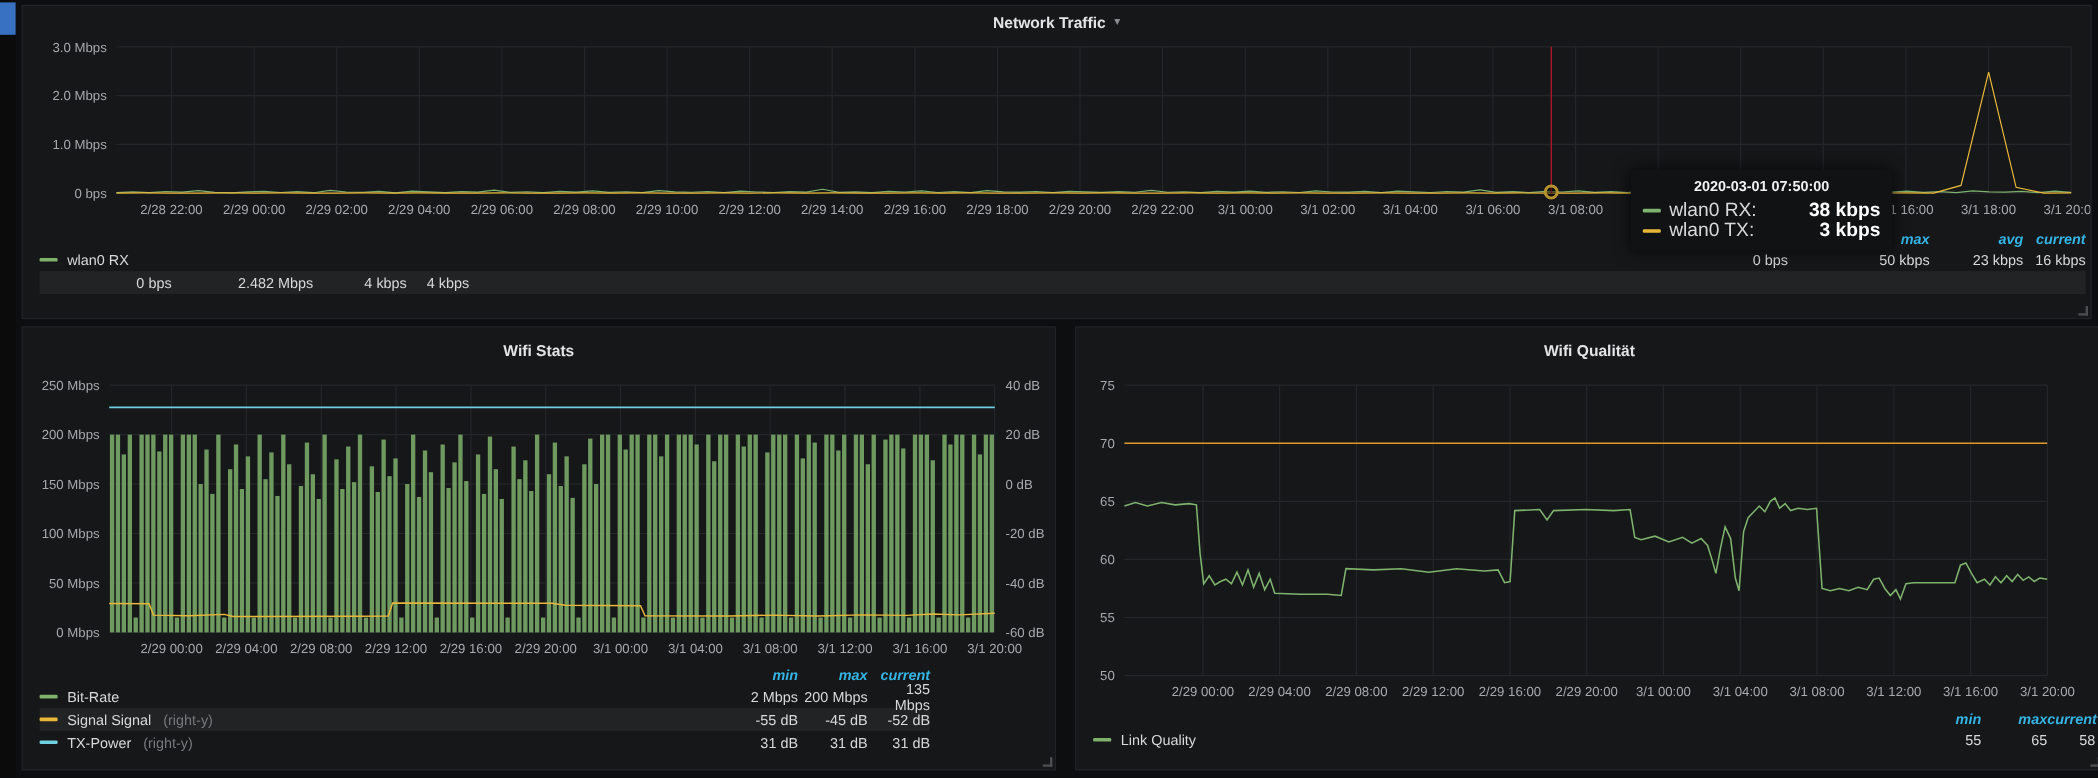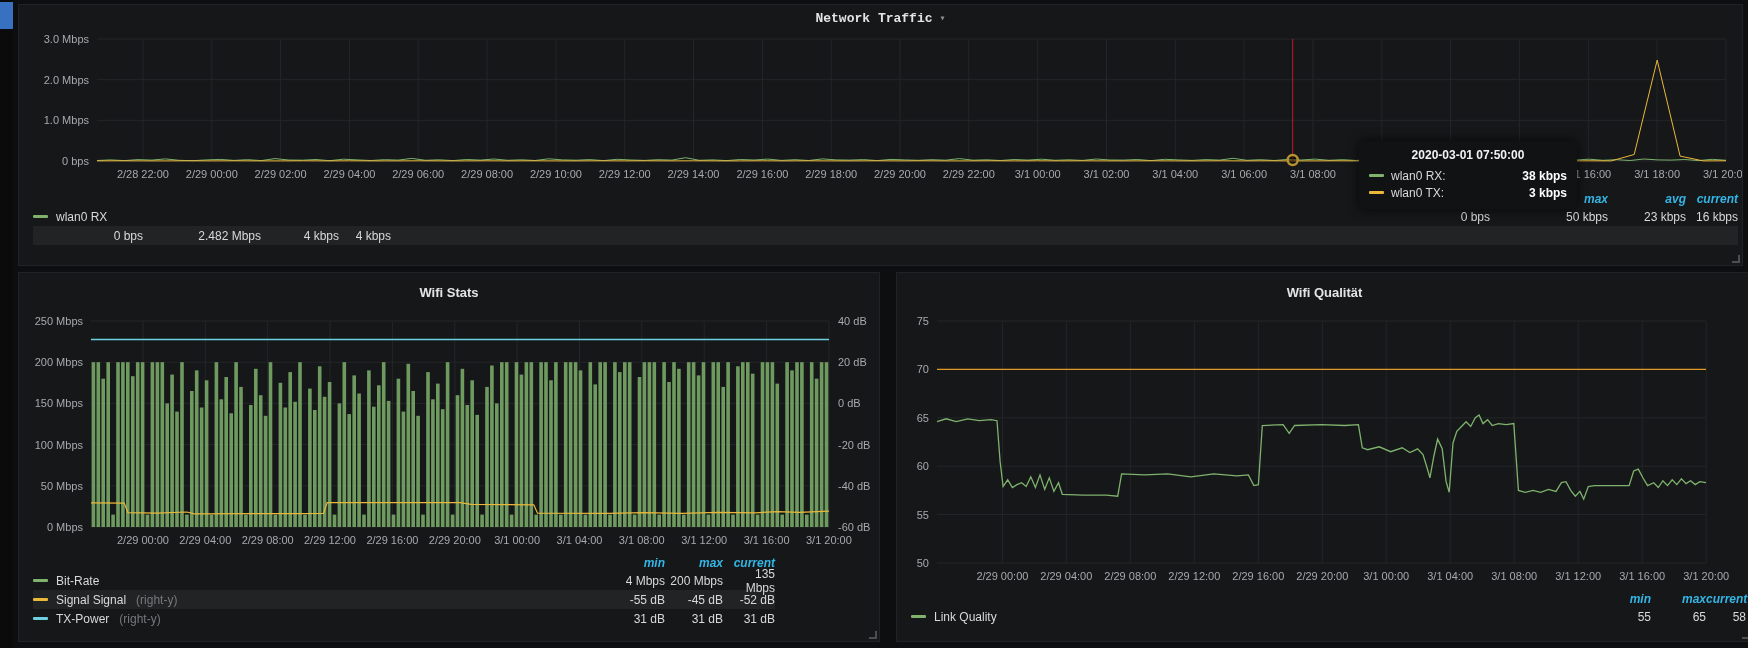--- a/index.html
+++ b/index.html
@@ -7,21 +7,21 @@
     font-family:"Liberation Sans", sans-serif; color:#d8d9da; }
   .sidebar-strip { position:absolute; left:0; top:0; width:13px; height:648px; background:#0b0b0c; }
   .logo-block { position:absolute; left:0; top:2px; width:13px; height:27px; background:#3871c1; }
   .content { position:absolute; left:13px; top:0; right:0; bottom:0; padding:4px 5px; }
   .panel { background:#161719; border:1px solid #202226; position:relative; }
   .panel-top { height:262px; margin-bottom:6px; }
   .bottom-row { display:flex; gap:16px; height:370px; }
   .panel-wifi { width:862px; }
   .panel-qual { flex:1; }
   .panel-header { display:flex; align-items:center; justify-content:center; cursor:pointer; }
-  .panel-top .panel-header { height:26px;font-family:Liberation Mono, monospace; }
+  .panel-top .panel-header { height:26px; }
   .bottom-row .panel-header { height:38px; }
   .panel-title { font-size:13px; font-weight:bold; color:#e3e4e6; }
   .caret { color:#8e8e92; font-size:10px; margin-left:7px; }
   .chart-wrap { position:relative; width:100%; }
   .chart-top { height:158px; }
   .chart-wifi { height:242px; }
   .chart-qual { height:278px; }
   svg text { font-family:"Liberation Sans", sans-serif; }
   
   .legend { padding:2px 4px 0 14px; }
@@ -38,21 +38,21 @@
   .lg-net .c1{width:110px}.lg-net .c2{width:118px}.lg-net .c3{width:78px}.lg-net .c4{width:52px}
   .lg-net{padding-right:4px}
   .lg-wifi .c1{width:90px}.lg-wifi .c2{width:58px}.lg-wifi .c3{width:52px}
   .lg-wifi{padding-right:104px}
   .lg-qual .c1{width:60px}.lg-qual .c2{width:55px}.lg-qual .c3{width:40px}
   .lg-qual{padding-right:6px}
   
   .tooltip { position:absolute; left:1340px; top:136px; width:218px; background:#111214;
     border-radius:4px; padding:7px 10px 8px 10px; box-shadow:0 0 12px rgba(0,0,0,0.7); z-index:5; }
   .tt-time { font-size:12px; font-weight:bold; color:#f2f2f2; text-align:center; margin-bottom:5px; }
-  .tt-row { display:flex; align-items:center; gap:7px; font-size:12px; height:17px; }
+  .tt-row { display:flex; align-items:center; gap:7px; font-size:16px; height:17px; }
   .tt-label { color:#d8d9da; }
   .tt-val { margin-left:auto; font-weight:bold; color:#ffffff; }
   .resize-handle { position:absolute; right:2px; bottom:2px; width:8px; height:8px;
     border-right:2px solid #4c4d50; border-bottom:2px solid #4c4d50; cursor:se-resize; }
 </style>
 </head>
 <body>
 
 <div class="sidebar-strip">
   <div class="logo-block"></div>
@@ -383,21 +383,21 @@
           <span class="lg-name-cell"></span>
           <span class="stat-h c1">min</span>
           <span class="stat-h c2">max</span>
           <span class="stat-h c3">current</span>
         </div>
         <div class="lg-row">
           <span class="lg-name-cell">
             <span class="dash" style="background: rgb(126, 178, 109);"></span>
             <span class="lg-name">Bit-Rate</span>
           </span>
-          <span class="stat c1">4 Mbps</span>
+          <span class="stat c1">2 Mbps</span>
           <span class="stat c2">200 Mbps</span>
           <span class="stat c3">135 Mbps</span>
         </div>
         <div class="lg-row hl">
           <span class="lg-name-cell">
             <span class="dash" style="background: rgb(234, 184, 57);"></span>
             <span class="lg-name">Signal Signal</span>
             <span class="lg-note">(right-y)</span>
           </span>
           <span class="stat c1">-55 dB</span>

